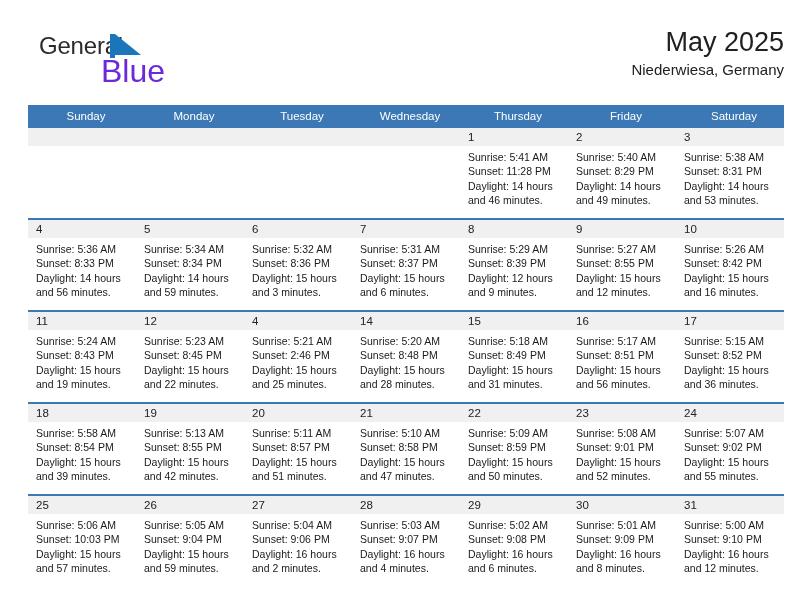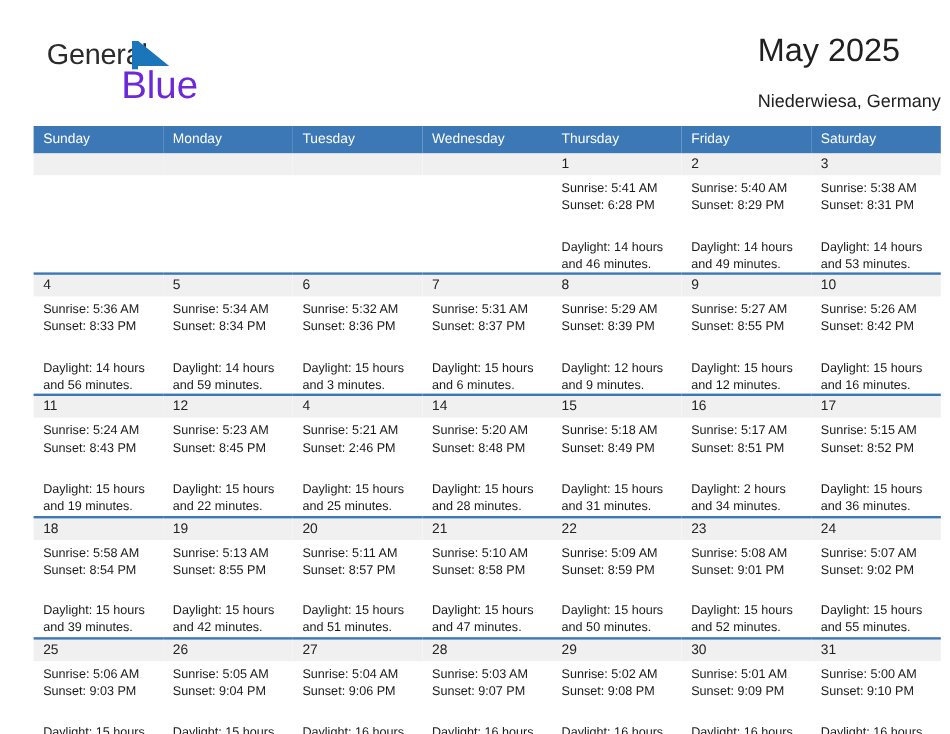--- a/index.html
+++ b/index.html
@@ -57,51 +57,51 @@
     left: 62px;
     top: 25px;
     font-size: 32px;
     color: #6d28d9;
     line-height: 28px;
   }
   .title-block {
     position: absolute;
     right: 0;
     top: 0;
-    text-align: left;
+    text-align: right;
   }
   .cal-title {
     font-size: 27px;
     color: #202020;
     line-height: 32px;
     white-space: nowrap;
   }
   .cal-subtitle {
-    margin-top: 18px;
+    margin-top: 3px;
     font-size: 15px;
     color: #202020;
     line-height: 18px;
     white-space: nowrap;
   }
 
   
   .calendar {
     position: absolute;
     left: 28px;
     top: 105px;
     width: 756px;
     border-collapse: collapse;
     table-layout: fixed;
   }
   .calendar th {
     background: #3b78b5;
     color: #ffffff;
     font-size: 11.5px;
     font-weight: normal;
-    text-align: left;
+    text-align: center;
     padding: 5px 0 5px 8px;
     height: 11px;
     line-height: 13px;
   }
   .calendar td {
     vertical-align: top;
     padding: 0;
     height: 90px;
     border-top: 2px solid #3b78b5;
     background: #ffffff;
@@ -124,21 +124,20 @@
     padding: 4px 8px 0 8px;
     font-size: 10.5px;
     line-height: 14.3px;
     color: #1a1a1a;
   }
   .details div {
     white-space: nowrap;
   }
   .details .wrap {
     white-space: normal;
-    margin-top: 20px;
   }
 </style>
 </head>
 <body>
 
 <div class="page">
 
   <div class="header">
 
     <div class="brand">
@@ -182,21 +181,21 @@
           <td>
             <div class="daynum blank"></div>
           </td>
           <td>
             <div class="daynum blank"></div>
           </td>
           <td>
             <div class="daynum">1</div>
             <div class="details">
               <div>Sunrise: 5:41 AM</div>
-              <div>Sunset: 6:28 PM</div>
+              <div>Sunset: 11:28 PM</div>
               <div class="wrap">Daylight: 14 hours and 46 minutes.</div>
             </div>
           </td>
           <td>
             <div class="daynum">2</div>
             <div class="details">
               <div>Sunrise: 5:40 AM</div>
               <div>Sunset: 8:29 PM</div>
               <div class="wrap">Daylight: 14 hours and 49 minutes.</div>
             </div>
@@ -307,21 +306,21 @@
               <div>Sunrise: 5:18 AM</div>
               <div>Sunset: 8:49 PM</div>
               <div class="wrap">Daylight: 15 hours and 31 minutes.</div>
             </div>
           </td>
           <td>
             <div class="daynum">16</div>
             <div class="details">
               <div>Sunrise: 5:17 AM</div>
               <div>Sunset: 8:51 PM</div>
-              <div class="wrap">Daylight: 2 hours and 34 minutes.</div>
+              <div class="wrap">Daylight: 15 hours and 56 minutes.</div>
             </div>
           </td>
           <td>
             <div class="daynum">17</div>
             <div class="details">
               <div>Sunrise: 5:15 AM</div>
               <div>Sunset: 8:52 PM</div>
               <div class="wrap">Daylight: 15 hours and 36 minutes.</div>
             </div>
           </td>
@@ -382,21 +381,21 @@
               <div>Sunset: 9:02 PM</div>
               <div class="wrap">Daylight: 15 hours and 55 minutes.</div>
             </div>
           </td>
         </tr>
         <tr>
           <td>
             <div class="daynum">25</div>
             <div class="details">
               <div>Sunrise: 5:06 AM</div>
-              <div>Sunset: 9:03 PM</div>
+              <div>Sunset: 10:03 PM</div>
               <div class="wrap">Daylight: 15 hours and 57 minutes.</div>
             </div>
           </td>
           <td>
             <div class="daynum">26</div>
             <div class="details">
               <div>Sunrise: 5:05 AM</div>
               <div>Sunset: 9:04 PM</div>
               <div class="wrap">Daylight: 15 hours and 59 minutes.</div>
             </div>

